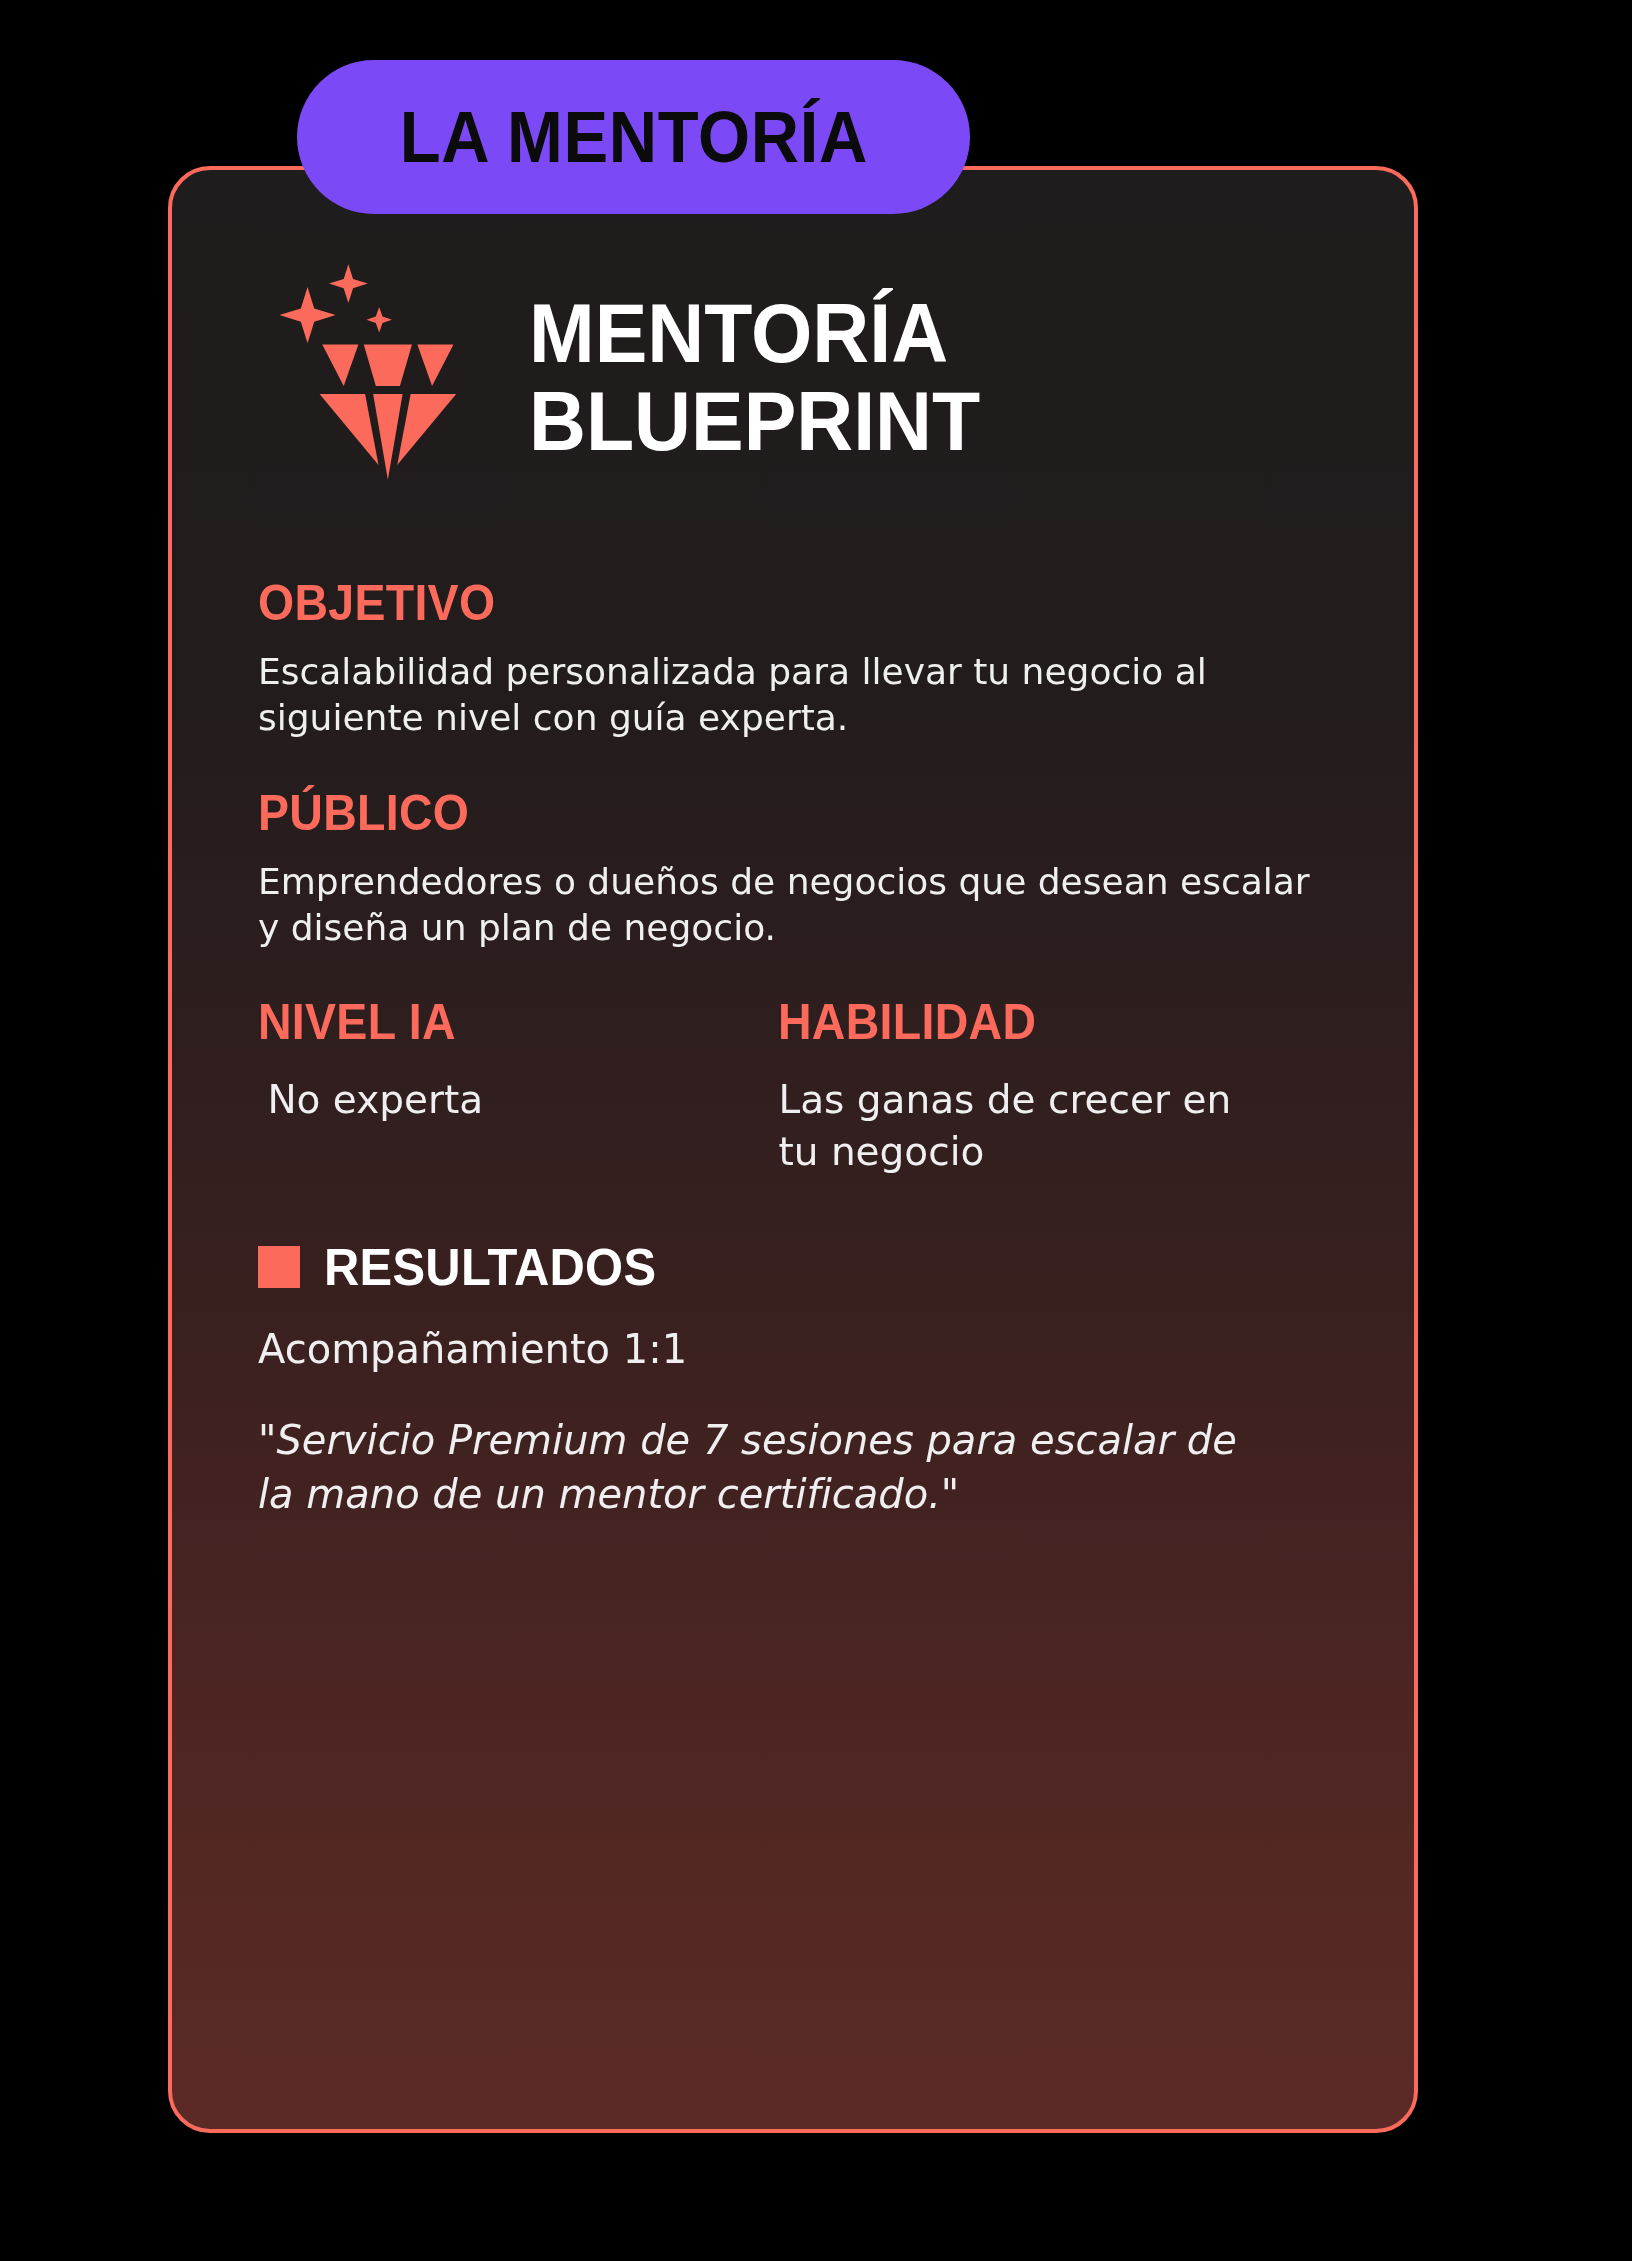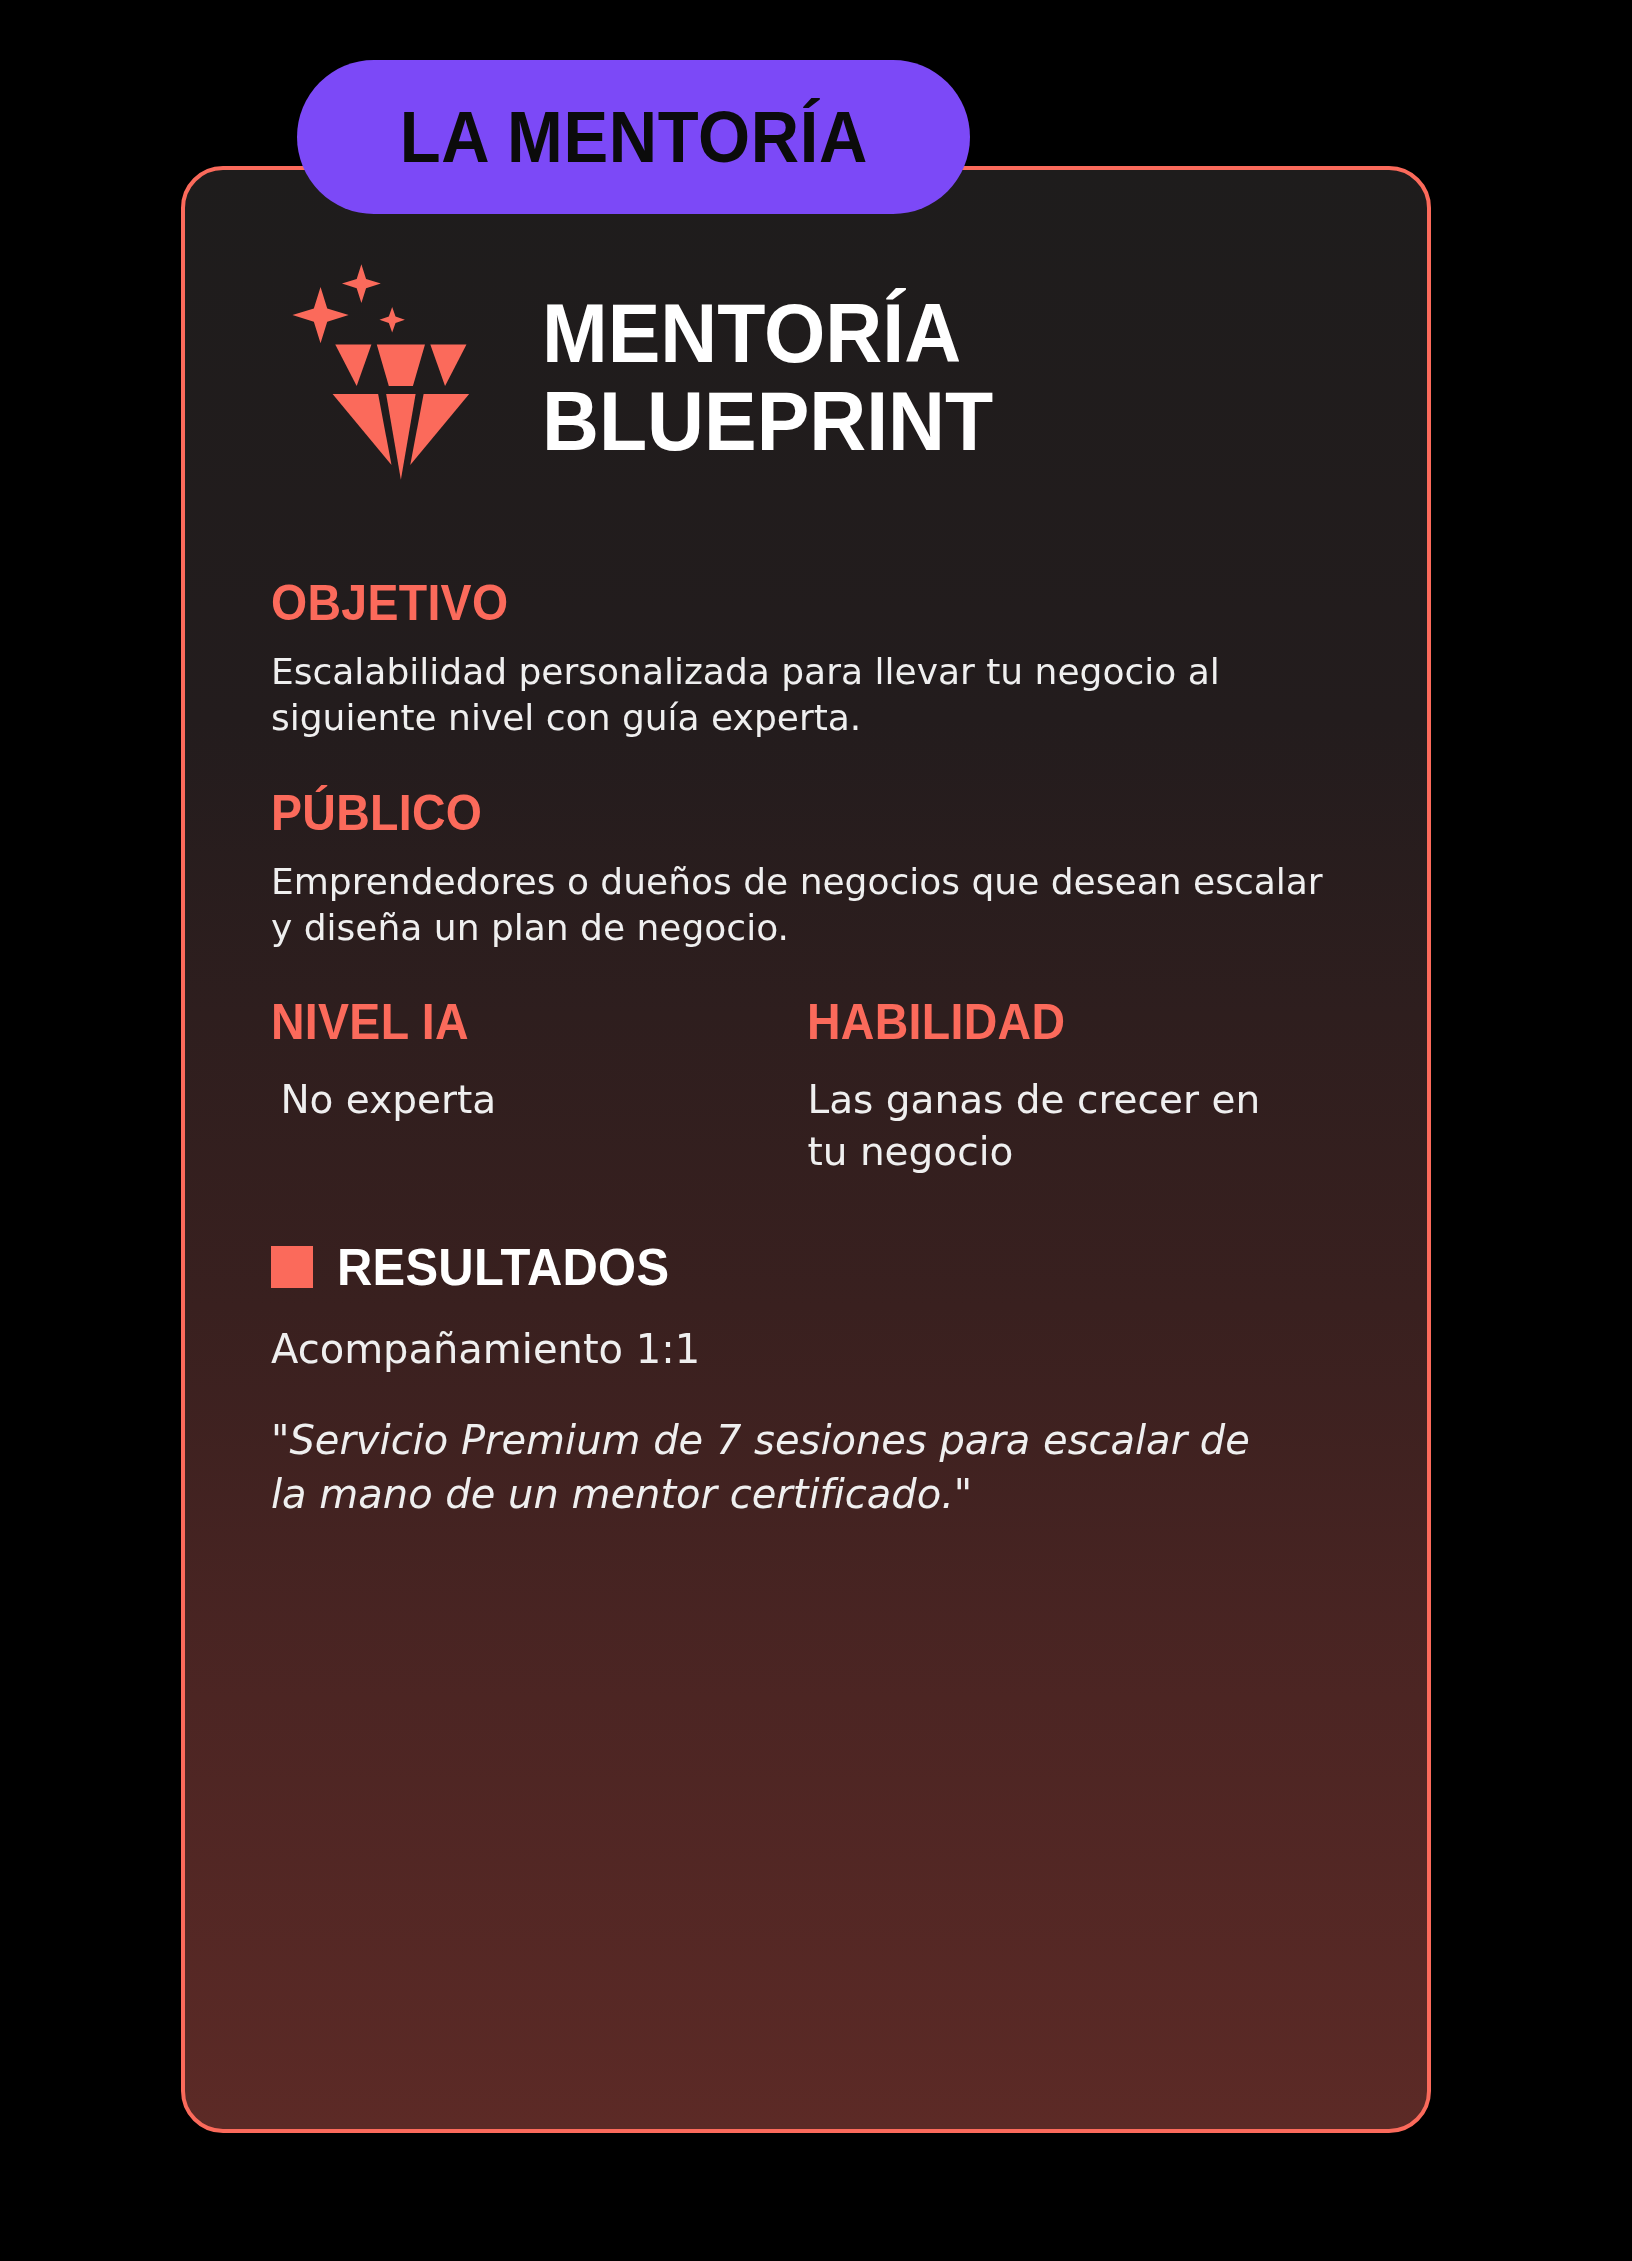--- a/index.html
+++ b/index.html
@@ -41,21 +41,21 @@
     font-size: 72px;
     letter-spacing: 0.7px;
     color: #0B0B0B;
     text-transform: uppercase;
     transform: scaleX(0.93);
   }
 
   
   .card {
     position: absolute;
-    left: 181px;
+    left: 168px;
     top: 166px;
     width: 1250px;
     height: 1967px;
     border: 4.7px solid #FB6A5B;
     border-radius: 42px;
     background: linear-gradient(180deg, #1E1C1C 0%, #231C1D 28%, #39201F 58%, #4C2523 78%, #5C2A26 100%);
     box-sizing: border-box;
     overflow: hidden;
   }
 
@@ -111,21 +111,21 @@
     color: #EFEFEF;
     font-size: 36px;
     line-height: 1.28;
     margin: 0 0 42px 0;
     max-width: 1126px;
   }
 
   
   .two-col {
     display: flex;
-    gap: 20px;
+    gap: 4px;
     margin-top: 9.4px;
     margin-bottom: 60px;
   }
   .col {
     flex: 0 0 48%;
   }
   .col-wide {
     flex: 0 0 44%;
   }
   .col-body {

